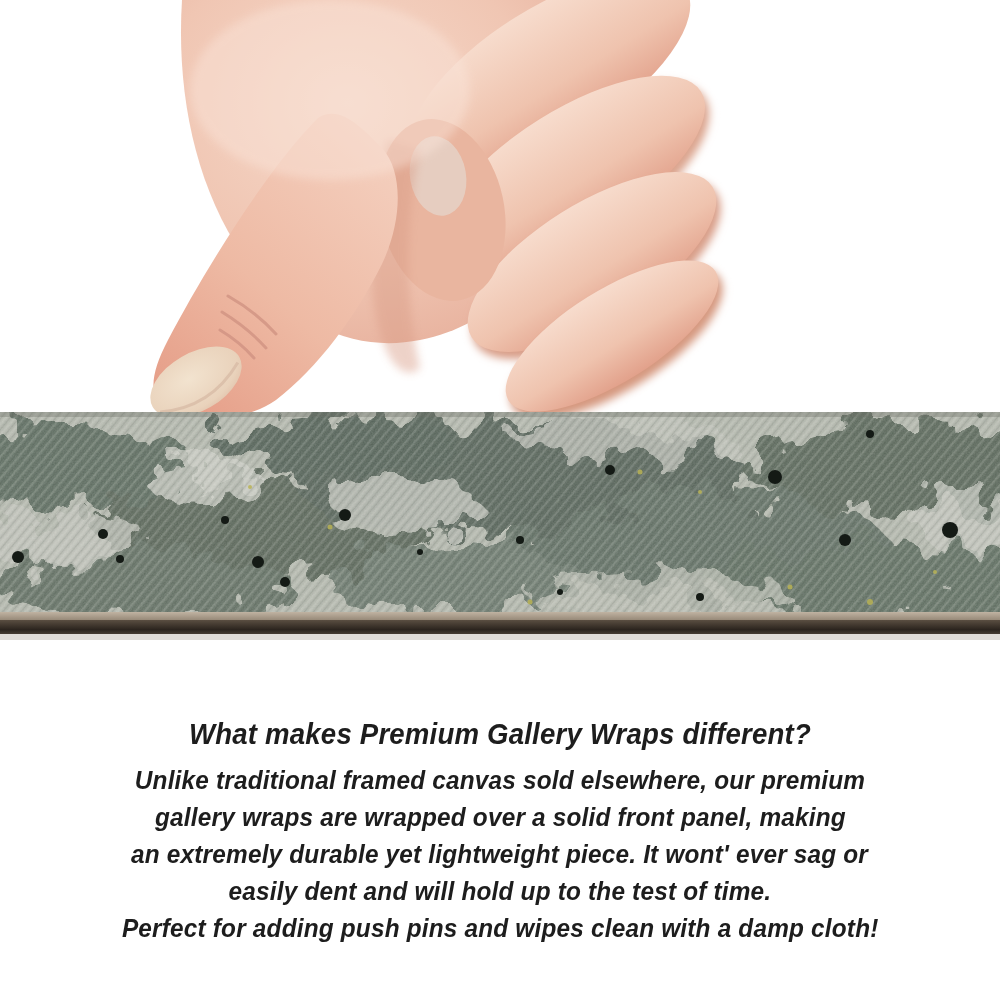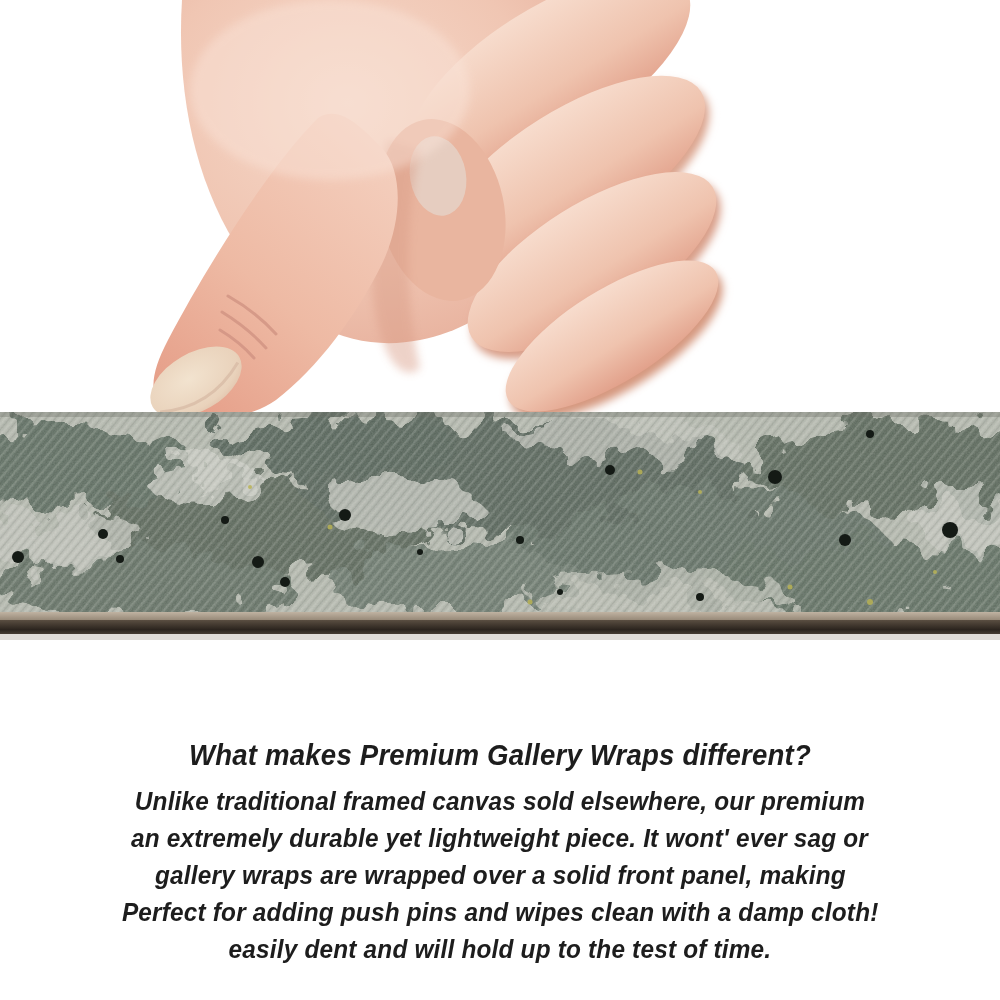--- a/index.html
+++ b/index.html
@@ -15,21 +15,21 @@
   
   .hand-wrap{position:absolute;left:0;top:0;width:1000px;height:422px;}
   .hand-wrap svg{display:block;width:100%;height:100%;}
 
   
   .strip-wrap{position:absolute;left:0;top:412px;width:1000px;height:228px;}
   .strip-wrap svg{display:block;width:100%;height:100%;}
 
   
   .text-block{
-    position:absolute;left:0;top:735px;width:1000px;
+    position:absolute;left:0;top:714px;width:1000px;
     text-align:center;color:#1d1d1d;
   }
   .cond{display:inline-block;transform:scaleX(.92);transform-origin:50% 50%;white-space:nowrap;}
   .heading{
     font-style:italic;font-weight:700;font-size:30px;line-height:40px;
     letter-spacing:.2px;margin-bottom:8px;
   }
   .body-line{
     font-style:italic;font-weight:700;font-size:26.5px;line-height:37px;
     letter-spacing:.2px;
@@ -218,26 +218,26 @@
   </div>
 
   <div class="text-block">
     <div class="heading">
       <span class="cond">What makes Premium Gallery Wraps different?</span>
     </div>
     <div class="body-line">
       <span class="cond">Unlike traditional framed canvas sold elsewhere, our premium</span>
     </div>
     <div class="body-line">
+      <span class="cond">gallery wraps are wrapped over a solid front panel, making</span>
+    </div>
+    <div class="body-line">
       <span class="cond">an extremely durable yet lightweight piece. It wont' ever sag or</span>
     </div>
     <div class="body-line">
-      <span class="cond">gallery wraps are wrapped over a solid front panel, making</span>
+      <span class="cond">easily dent and will hold up to the test of time.</span>
     </div>
     <div class="body-line">
       <span class="cond">Perfect for adding push pins and wipes clean with a damp cloth!</span>
     </div>
-    <div class="body-line">
-      <span class="cond">easily dent and will hold up to the test of time.</span>
-    </div>
   </div>
 
 </div>
 
 </body></html>

